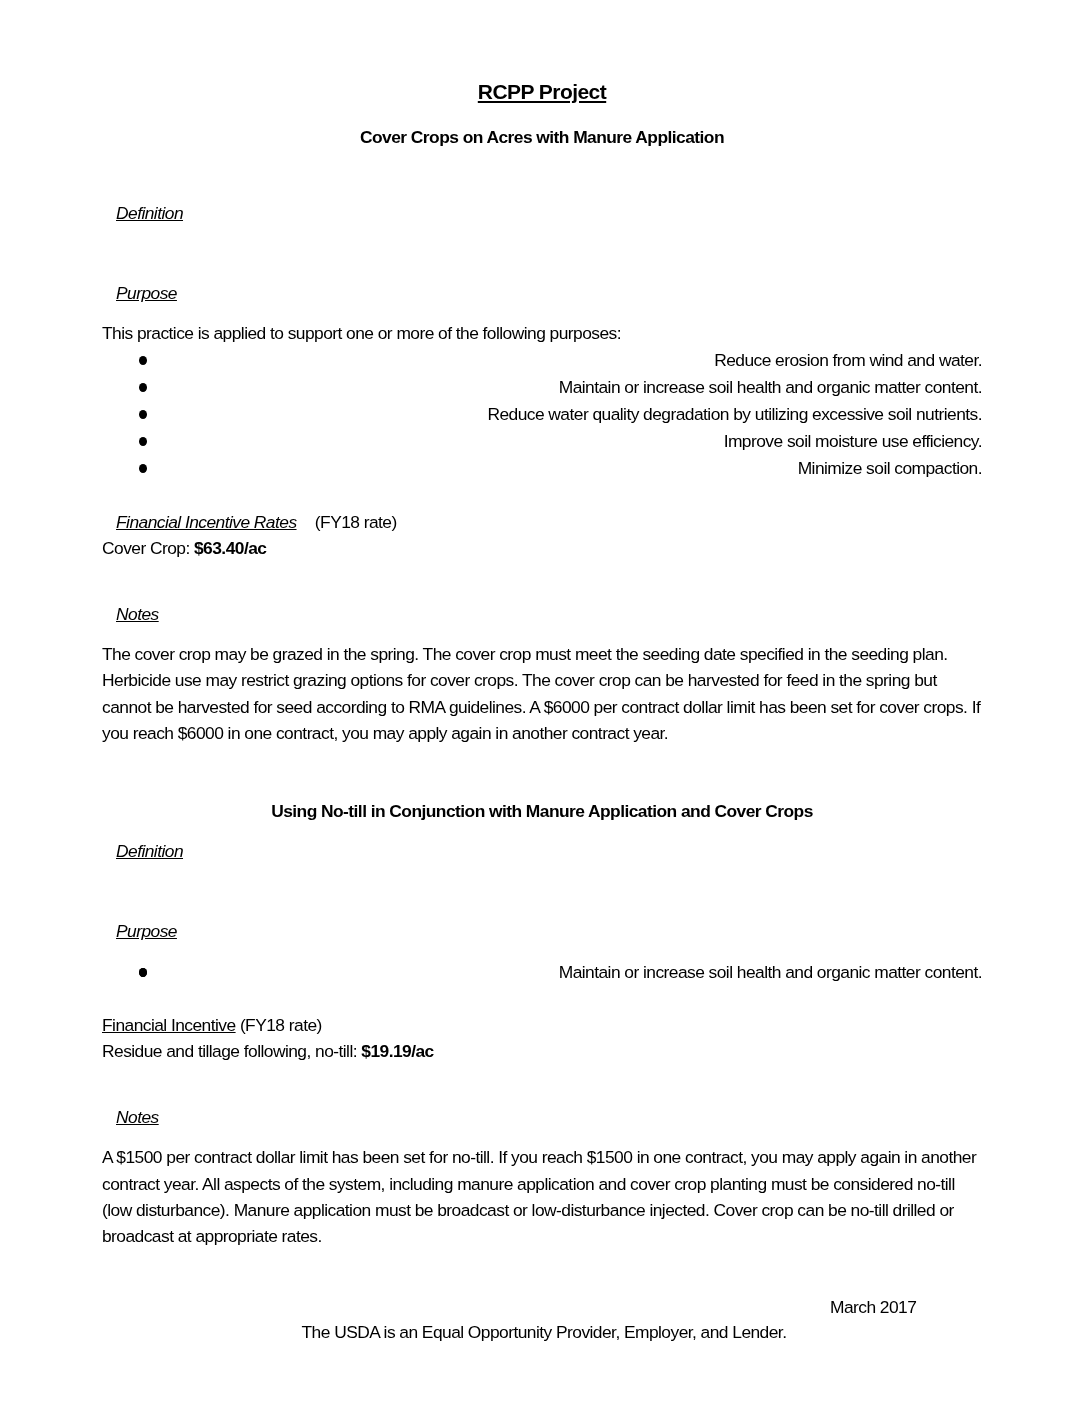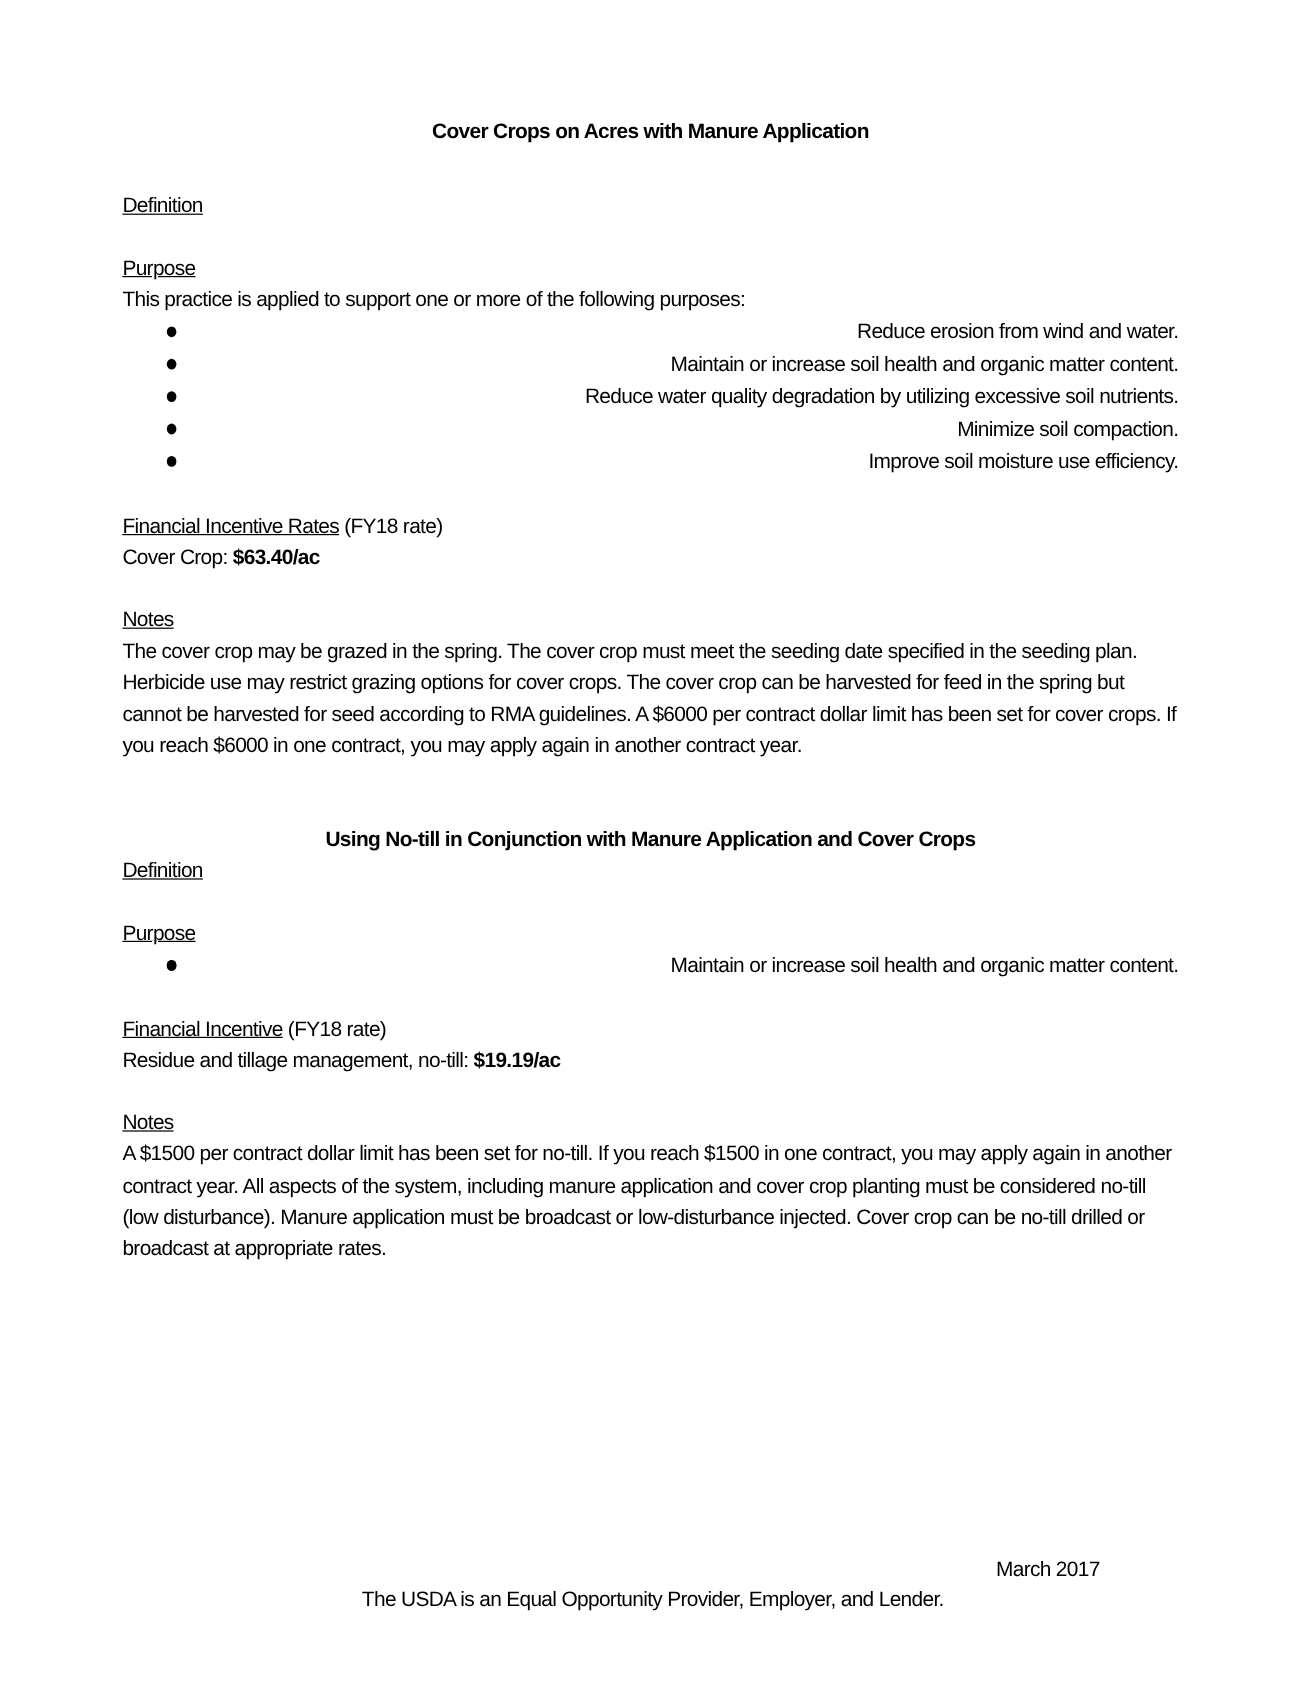--- a/index.html
+++ b/index.html
@@ -39,21 +39,22 @@
       margin: 16px;
       line-height: 30px;
     }
     .section-title {
       text-align: center;
       font-weight: bold;
       margin: 0;
     }
     .heading {
       text-decoration: underline;
-      margin: 0;
+      margin: 14px;
+      font-style: italic;
     }
     p {
       margin: 0;
     }
     .gap { height: 26px; }
     .gap-small { height: 18px; }
     .gap-big { height: 52px; }
     ul.bullets {
       margin: 0;
       padding: 0;
@@ -92,37 +93,38 @@
       text-align: center;
       font-size: 17.4px;
       letter-spacing: -0.55px;
       font-family: "Liberation Sans", "DejaVu Sans", sans-serif;
     }
   </style>
 </head>
 <body>
 
 <div class="page">
+  <h1 class="title">RCPP Project</h1>
   <h2 class="subtitle">Cover Crops on Acres with Manure Application</h2>
 
   <div class="gap-small"></div>
 
   <div>
     <p class="heading">Definition</p>
 
     <div class="gap"></div>
 
     <p class="heading">Purpose</p>
     <p>This practice is applied to support one or more of the following purposes:</p>
     <ul class="bullets">
       <li><span class="dot"></span><span>Reduce erosion from wind and water.</span></li>
       <li><span class="dot"></span><span>Maintain or increase soil health and organic matter content.</span></li>
       <li><span class="dot"></span><span>Reduce water quality degradation by utilizing excessive soil nutrients.</span></li>
+      <li><span class="dot"></span><span>Improve soil moisture use efficiency.</span></li>
       <li><span class="dot"></span><span>Minimize soil compaction.</span></li>
-      <li><span class="dot"></span><span>Improve soil moisture use efficiency.</span></li>
     </ul>
 
     <div class="gap"></div>
 
     <p><span class="heading" style="text-decoration:underline">Financial Incentive Rates</span><span> (FY18 rate)</span></p>
     <p><span>Cover Crop: </span><span class="bold">$63.40/ac</span></p>
 
     <div class="gap"></div>
 
     <p class="heading">Notes</p>
@@ -139,21 +141,21 @@
 
     <p class="heading">Purpose</p>
     <ul class="bullets">
       <li><span class="dot"></span></li>
       <li><span class="dot"></span><span>Maintain or increase soil health and organic matter content.</span></li>
     </ul>
 
     <div class="gap"></div>
 
     <p><span style="text-decoration:underline">Financial Incentive</span><span> (FY18 rate)</span></p>
-    <p><span>Residue and tillage management, no-till: </span><span class="bold">$19.19/ac</span></p>
+    <p><span>Residue and tillage following, no-till: </span><span class="bold">$19.19/ac</span></p>
 
     <div class="gap"></div>
 
     <p class="heading">Notes</p>
     <p>A $1500 per contract dollar limit has been set for no-till. If you reach $1500 in one contract, you may apply again in another contract year.  All aspects of the system, including manure application and cover crop planting must be considered no-till (low disturbance).  Manure application must be broadcast or low-disturbance injected.  Cover crop can be no-till drilled or broadcast at appropriate rates.</p>
   </div>
 </div>
 
 <div class="date">March 2017</div>
 <div class="footer">The USDA is an Equal Opportunity Provider, Employer, and Lender.</div>

